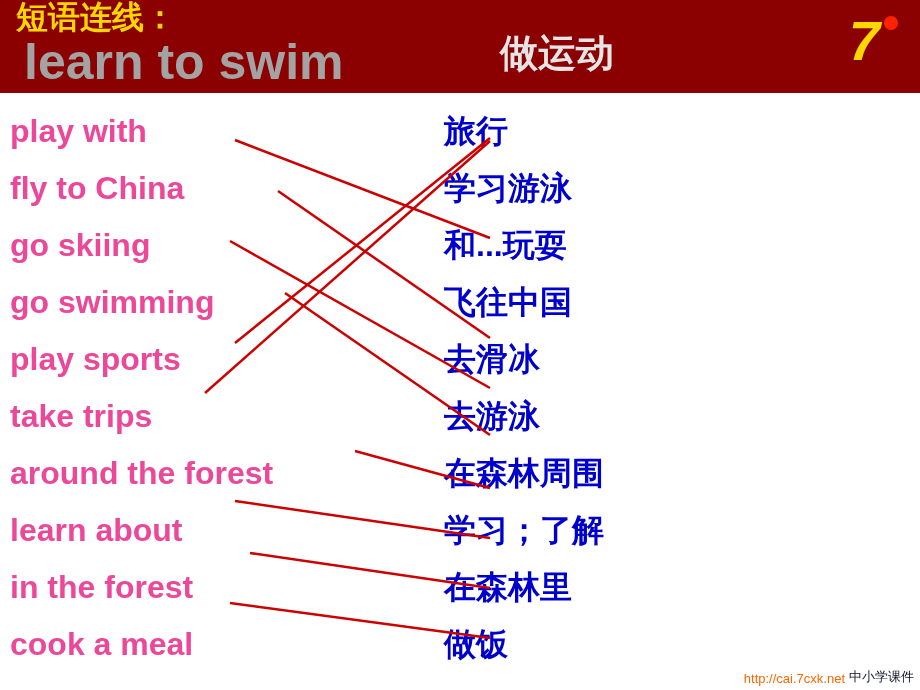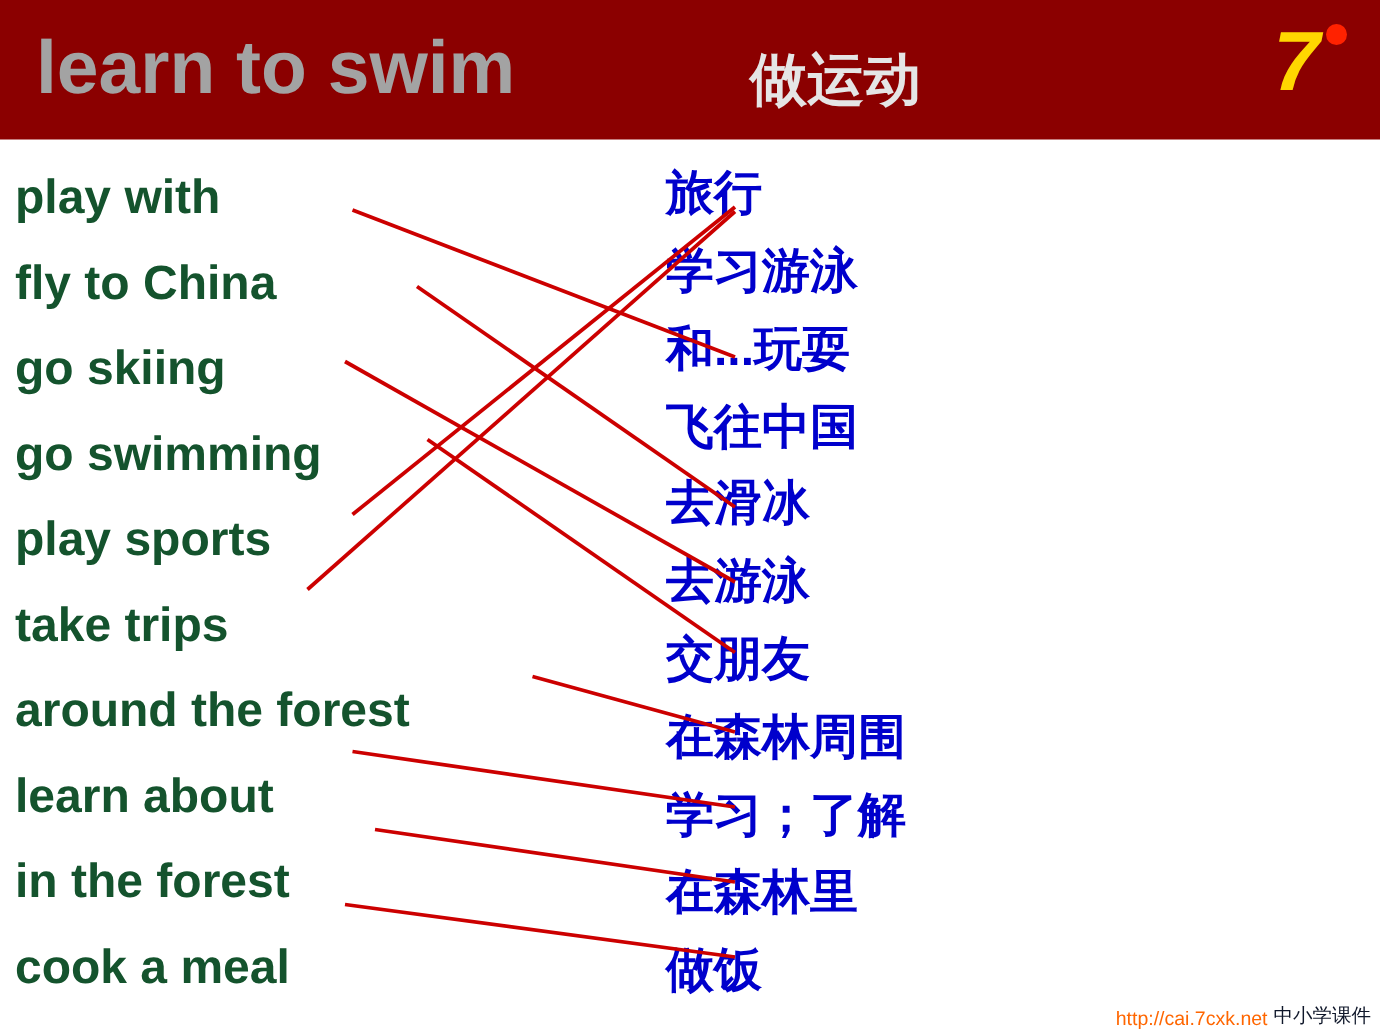--- a/index.html
+++ b/index.html
@@ -49,21 +49,21 @@
     
     #left-col {
       width: 380px;
       padding: 10px 0 10px 10px;
       display: flex;
       flex-direction: column;
       justify-content: space-around;
     }
 
     .left-item {
-      color: #14532d;
+      color: #ec4899;
       font-size: 32px;
       font-weight: bold;
       line-height: 1.3;
     }
 
     
     #right-col {
       width: 300px;
       padding: 10px 0;
       display: flex;
@@ -110,20 +110,21 @@
       width: 100%;
       height: 3px;
       background: #8B0000;
     }
   </style>
 </head>
 <body>
 
 <div id="header">
   <div style="display:flex; flex-direction:column;">
+    <span id="header-title-cn">短语连线：</span>
     <span id="header-subtitle">learn to swim</span>
   </div>
   <span style="position:absolute; left:500px; top:28px; color:#e5e5e5; font-size:38px; font-weight:bold;">做运动</span>
   <span style="position:absolute; right:40px; top:8px; color:#FFD700; font-size:56px; font-weight:bold; font-style:italic;">7</span>
   <span style="position:absolute; right:22px; top:16px; display:inline-block; width:14px; height:14px; background:#FF2200; border-radius:50%;"></span>
 </div>
 
 <div id="divider"></div>
 
 <div id="content">
@@ -141,21 +142,20 @@
     <div class="left-item">cook a meal</div>
   </div>
 
   <div id="right-col">
     <div class="right-item">旅行</div>
     <div class="right-item">学习游泳</div>
     <div class="right-item">和...玩耍</div>
     <div class="right-item">飞往中国</div>
     <div class="right-item">去滑冰</div>
     <div class="right-item">去游泳</div>
-    <div class="right-item">交朋友</div>
     <div class="right-item">在森林周围</div>
     <div class="right-item">学习；了解</div>
     <div class="right-item">在森林里</div>
     <div class="right-item">做饭</div>
   </div>
 
   <svg id="lines-svg">
 
     <line x1="235" y1="47" x2="490" y2="145" stroke="#CC0000" stroke-width="2.5"></line>
 

